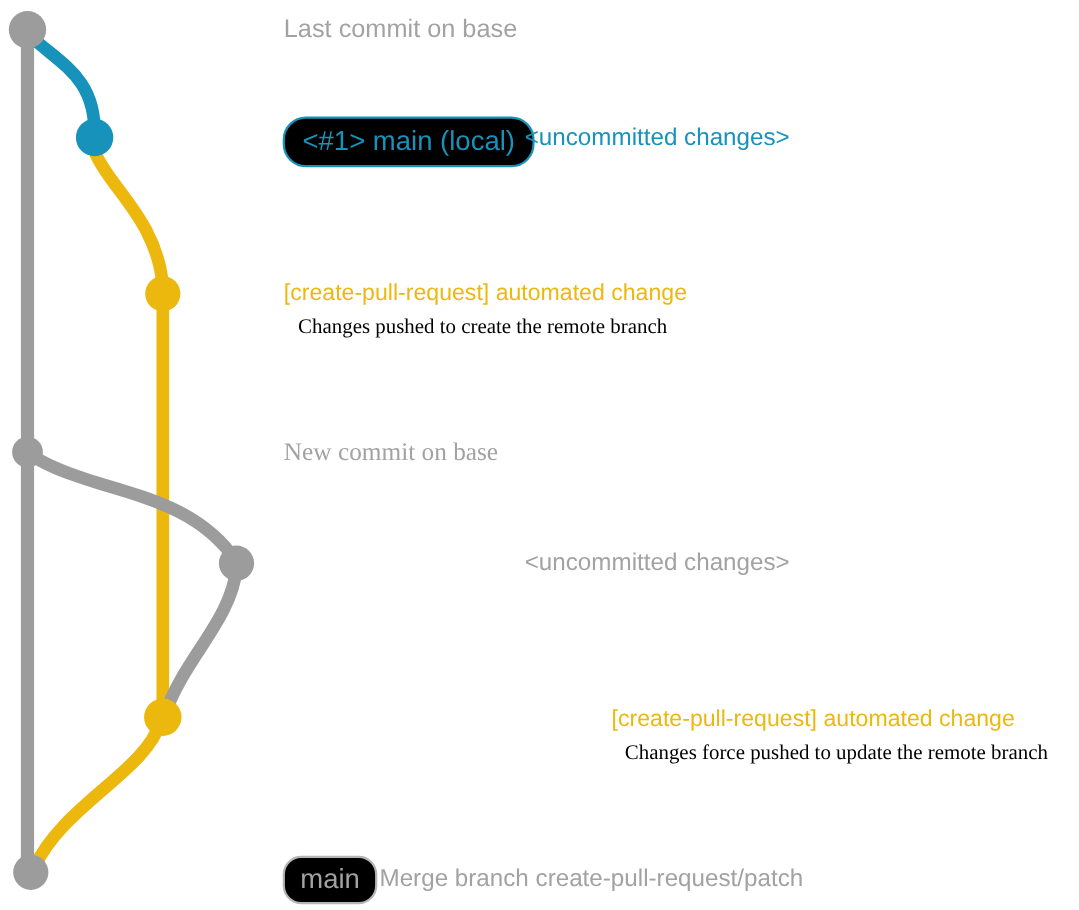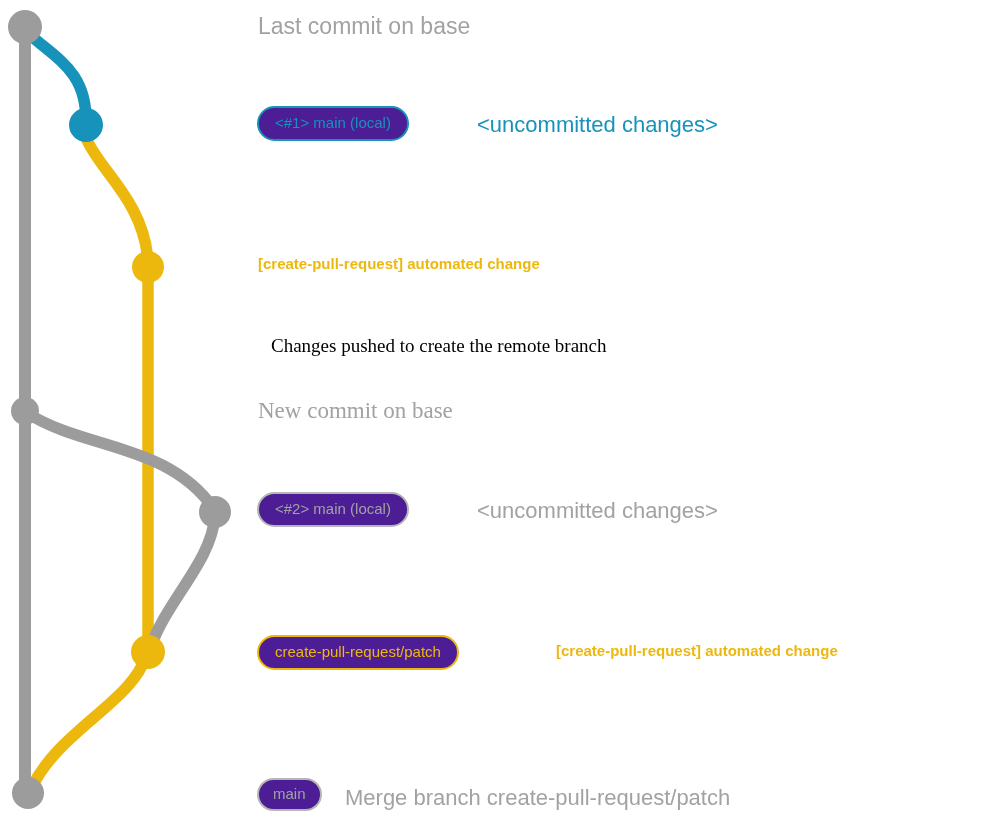--- a/index.html
+++ b/index.html
@@ -21,42 +21,41 @@
     top: 0;
   }
   .abs { position: absolute; white-space: nowrap; }
   .heading {
     font-size: 23px;
     color: var(--text_gray);
   }
   .pill {
     display: inline-flex;
     align-items: center;
-    background: #4c1d95;
-    font-size: 15px;
+    background: #000000;
+    font-size: 25px;
     padding: 7px 16px;
     border-radius: 21px;
     line-height: 1.1;
   }
   .pill-blue   { border: 2px solid var(--blue);        color: var(--blue); }
   .pill-gray   { border: 2px solid var(--border_gray); color: var(--text_gray); }
   .pill-yellow { border: 2px solid var(--yellow);      color: var(--yellow); }
   .pill-main   { border-radius: 17px; padding: 6px 14px; text-align: center; }
   .msg-blue {
     font-size: 22px;
     color: var(--blue);
   }
   .msg-gray {
     font-size: 22px;
     color: var(--text_gray);
   }
   .msg-yellow {
-    font-size: 15px;
+    font-size: 21px;
     color: var(--yellow);
-    font-weight: bold;
   }
   .note {
     font-family: "Liberation Serif", serif;
     font-size: 19px;
     color: var(--note);
   }
 </style>
 </head>
 <body>
 
@@ -78,26 +77,25 @@
       <circle cx="148" cy="652" r="17" fill="#EDB80E"></circle>
       <circle cx="28" cy="793" r="16" fill="#9C9C9C"></circle>
     </svg>
 
   <div class="abs heading" style="left:258px; top:13px;">Last commit on base</div>
 
   <div class="abs pill pill-blue" style="left:257px; top:106px;">&lt;#1&gt; main (local)</div>
   <div class="abs msg-blue" style="left:477px; top:112px;">&lt;uncommitted changes&gt;</div>
 
   <div class="abs msg-yellow" style="left:258px; top:255px;">[create-pull-request] automated change</div>
-  <div class="abs note" style="left:271px; top:287px;margin-top:48px;">Changes pushed to create the remote branch</div>
+  <div class="abs note" style="left:271px; top:287px;">Changes pushed to create the remote branch</div>
 
   <div class="abs heading" style="left:258px; top:398px;font-family:Liberation Serif, serif;">New commit on base</div>
 
-  <div class="abs pill pill-gray" style="left:257px; top:492px;">&lt;#2&gt; main (local)</div>
   <div class="abs msg-gray" style="left:477px; top:498px;">&lt;uncommitted changes&gt;</div>
 
-  <div class="abs pill pill-yellow" style="left:257px; top:635px;">create-pull-request/patch</div>
   <div class="abs msg-yellow" style="left:556px; top:642px;">[create-pull-request] automated change</div>
+  <div class="abs note" style="left:568px; top:674px;">Changes force pushed to update the remote branch</div>
 
   <div class="abs pill pill-gray pill-main" style="left:257px; top:778px;">main</div>
   <div class="abs msg-gray" style="left:345px; top:785px;text-align:right;">Merge branch create-pull-request/patch</div>
 
 </div>
 
 </body></html>

